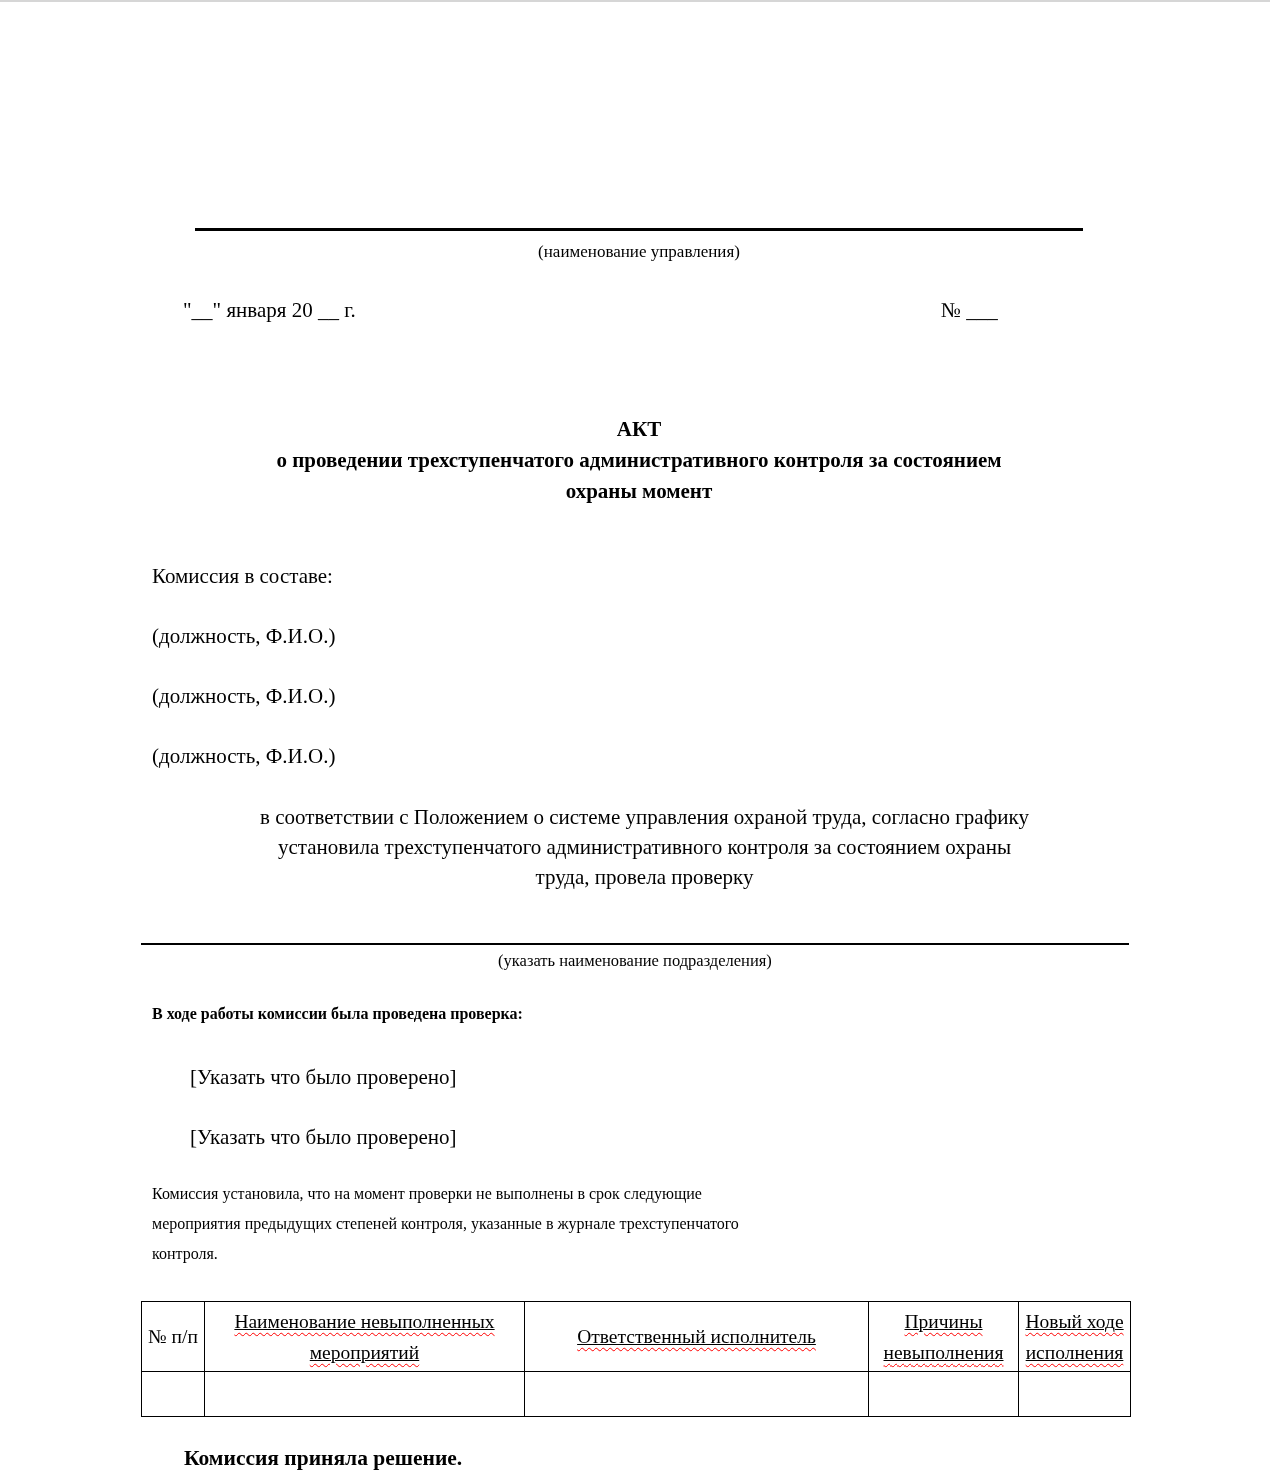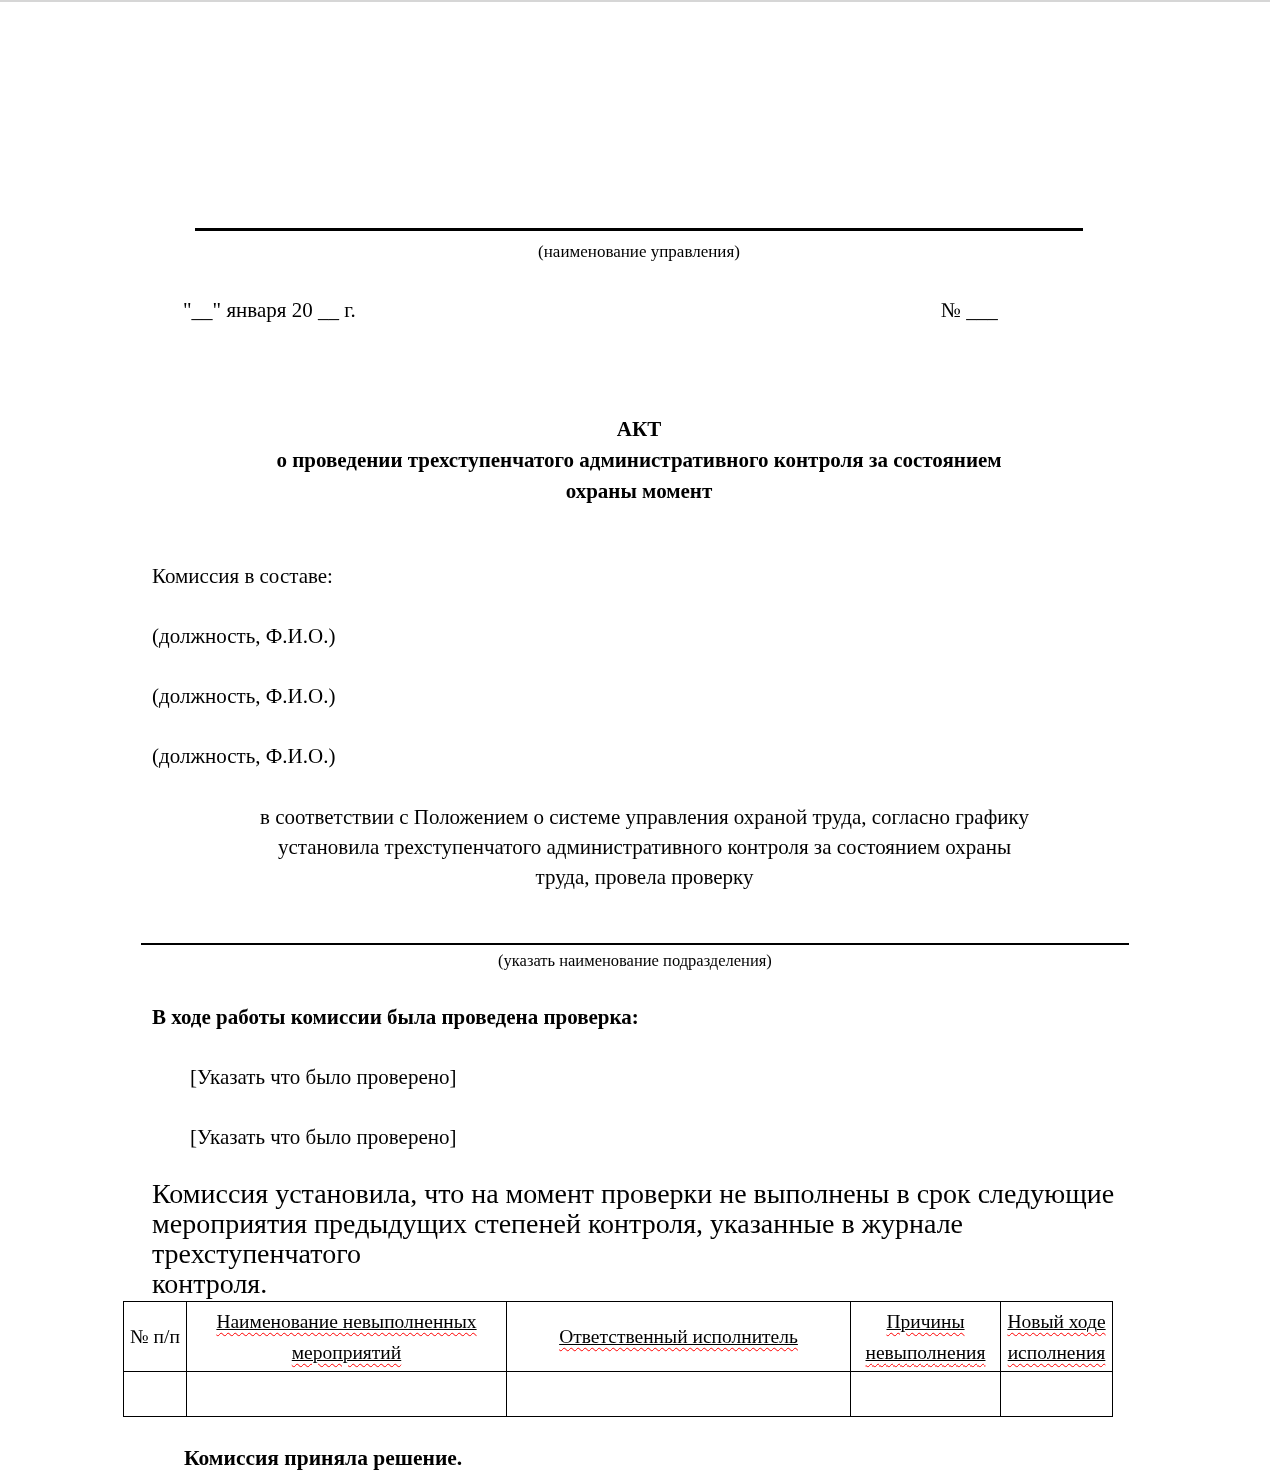--- a/index.html
+++ b/index.html
@@ -80,36 +80,36 @@
     position: absolute;
     left: 141px; top: 949px;
     width: 988px;
     text-align: center;
     font-size: 16.5px;
   }
   .check-heading {
     position: absolute;
     left: 152px; top: 1003px;
     font-weight: bold;
-    font-size: 21px;
+    font-size: 16px;
     text-align: center;
   }
   .check-item { position: absolute; left: 190px; font-size: 21px; }
   .check-item-1 { top: 1063px; }
   .check-item-2 { top: 1123px; }
   .findings-par {
     position: absolute;
     left: 152px; top: 1177px;
     width: 985px;
-    font-size: 28px;
+    font-size: 16px;
     line-height: 30px;
   }
   table.report-table {
     position: absolute;
-    left: 123px; top: 1299px;
+    left: 141px; top: 1299px;
     width: 989px;
     border-collapse: collapse;
     table-layout: fixed;
   }
   .report-table th, .report-table td {
     border: 1.5px solid #000000;
     padding: 2px 4px;
     font-weight: normal;
     text-align: center;
     vertical-align: middle;

